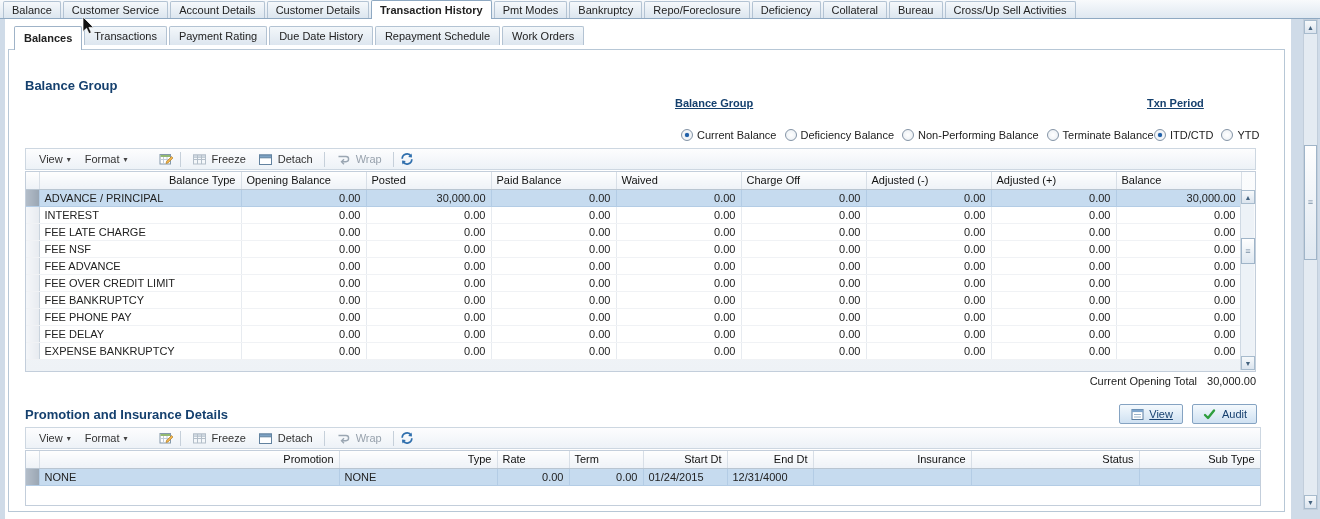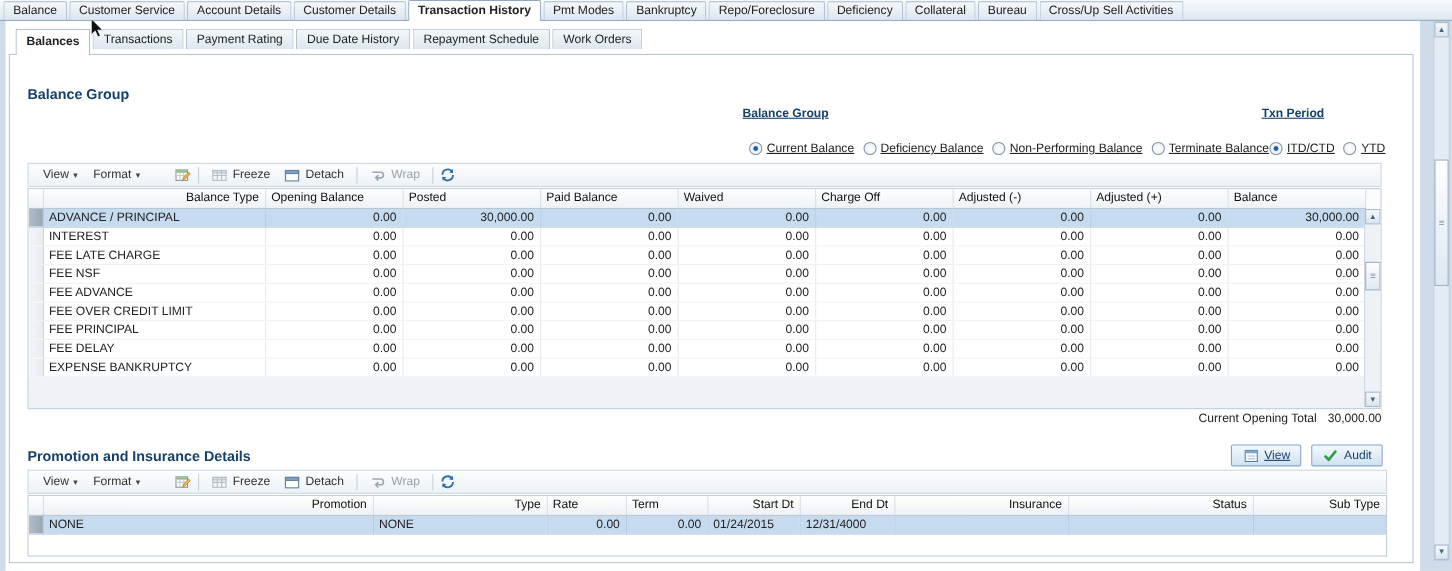--- a/index.html
+++ b/index.html
@@ -38,21 +38,21 @@
   #promoTitle { left:16px; top:357px; }
 
   .filter-label { position:absolute; top:47px; color:#15406e; font-weight:bold;
     text-decoration:underline; white-space:nowrap; }
   #bgFilterLabel { left:666px; }
   #txnLabel { left:1138px; }
 
   .radio-row { position:absolute; top:77px; display:flex; align-items:center; height:16px; white-space:nowrap; }
   #balanceRadios { left:672px; }
   #txnRadios { left:1145px; }
-  .radio { display:inline-flex; align-items:flex-start; margin-right:8px;text-decoration:underline; }
+  .radio { display:inline-flex; align-items:flex-start; margin-right:8px; }
   .radio-circle { width:12px; height:12px; border:1px solid #8494a6; border-radius:50%;
     background:radial-gradient(#ffffff,#e8edf2); margin-right:4px; position:relative; flex:none; }
   .radio-circle.selected::after { content:''; position:absolute; left:3px; top:3px;
     width:4px; height:4px; border-radius:50%; background:#1f5fa8; box-shadow:0 0 1px #1f5fa8; }
 
   
   .toolbar { position:absolute; height:22px; background:linear-gradient(#fdfdfe,#edf2f7);
     border:1px solid #cdd7e1; display:flex; align-items:center; padding:0 6px; }
   #toolbar1 { left:16px; top:98px; width:1231px; }
   #toolbar2 { left:16px; top:377px; width:1236px; }
@@ -331,21 +331,33 @@
               <td class="num">0.00</td>
               <td class="num">0.00</td>
               <td class="num">0.00</td>
               <td class="num">0.00</td>
               <td class="num">0.00</td>
               <td class="num">0.00</td>
               <td class="num">0.00</td>
             </tr>
             <tr class="">
               <td class="gutter"></td>
-              <td class="">FEE PRINCIPAL</td>
+              <td class="">FEE BANKRUPTCY</td>
+              <td class="num">0.00</td>
+              <td class="num">0.00</td>
+              <td class="num">0.00</td>
+              <td class="num">0.00</td>
+              <td class="num">0.00</td>
+              <td class="num">0.00</td>
+              <td class="num">0.00</td>
+              <td class="num">0.00</td>
+            </tr>
+            <tr class="">
+              <td class="gutter"></td>
+              <td class="">FEE PHONE PAY</td>
               <td class="num">0.00</td>
               <td class="num">0.00</td>
               <td class="num">0.00</td>
               <td class="num">0.00</td>
               <td class="num">0.00</td>
               <td class="num">0.00</td>
               <td class="num">0.00</td>
               <td class="num">0.00</td>
             </tr>
             <tr class="">

